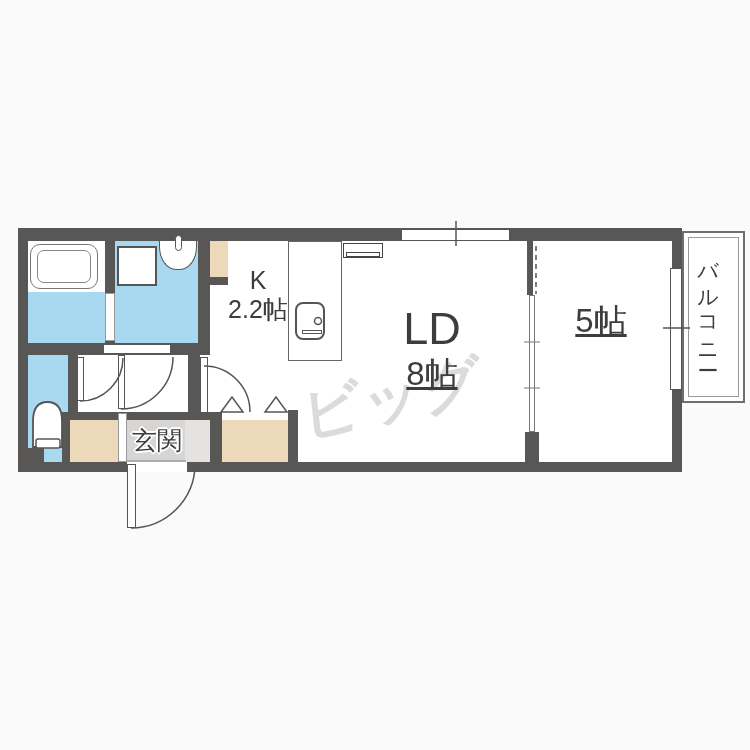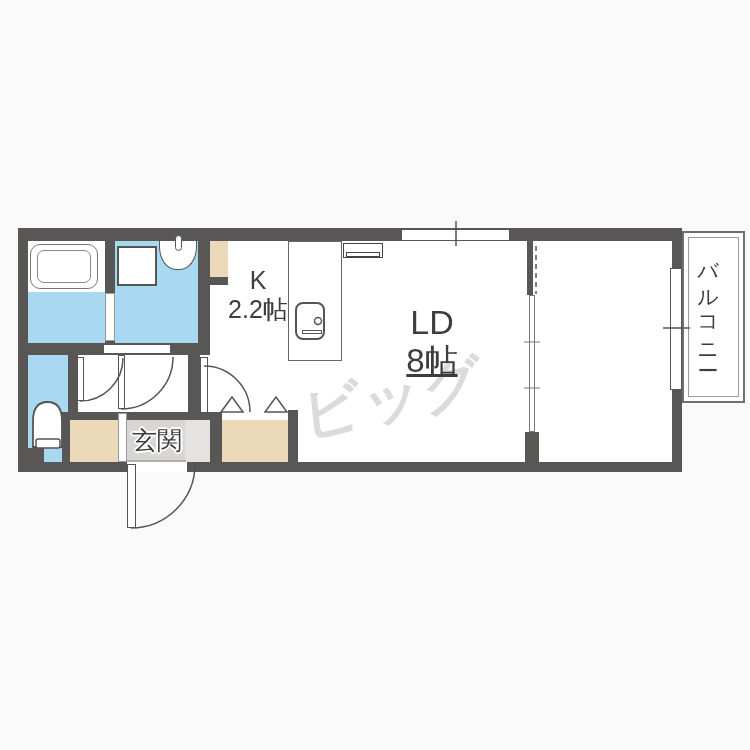--- a/index.html
+++ b/index.html
@@ -13,21 +13,21 @@
   .abs{position:absolute;}
   .slab{background:var(--wall);}
   .floor-white{background:#fff;}
   .blue{background:var(--water);}
   .beige{background:var(--storage);}
   .wall{background:var(--wall);}
   .whitebox{background:#fff;}
   .outlined{border:2px solid var(--line);box-sizing:border-box;background:#fff;}
   .thin-outlined{border:1.5px solid var(--fixline);box-sizing:border-box;background:#fff;}
   .label{color:var(--ink);text-align:center;line-height:1.16;}
-  .room-label{font-size:34px;}
+  .room-label{font-size:45px;}
   .room-size{font-size:33px;text-decoration:underline;}
   .k-label,.k-size{font-size:25px;}
   .genkan-label{font-size:25px;font-weight:normal;
     text-shadow:-2px 0 #fff,2px 0 #fff,0 -2px #fff,0 2px #fff,-1px -1px #fff,1px 1px #fff,-1px 1px #fff,1px -1px #fff;}
   .balcony-label{font-size:21px;letter-spacing:4px;writing-mode:vertical-rl;text-orientation:upright;color:var(--ink);}
   .watermark{font-size:58px;font-weight:bold;color:var(--wm);transform:rotate(-12deg) skewX(-6deg);letter-spacing:2px;}
   svg{position:absolute;left:0;top:0;}
 </style>
 </head>
 <body>
@@ -120,17 +120,18 @@
 
   <div class="abs label" style="left:208px;top:266px;width:100px;">
     <div class="k-label">K</div>
     <div class="k-size">2.2帖</div>
   </div>
   <div class="abs label" style="left:382px;top:303px;width:100px;">
     <div class="room-label">LD</div>
     <div class="room-size">8帖</div>
   </div>
   <div class="abs label" style="left:545px;top:302px;width:112px;">
+    <div class="room-size">5帖</div>
   </div>
   <div class="abs label genkan-label" style="left:126px;top:426px;width:62px;">玄関</div>
   <div class="abs balcony-label" style="left:694px;top:247px;height:150px;">バルコニー</div>
 
 </div>
 
 </body></html>

